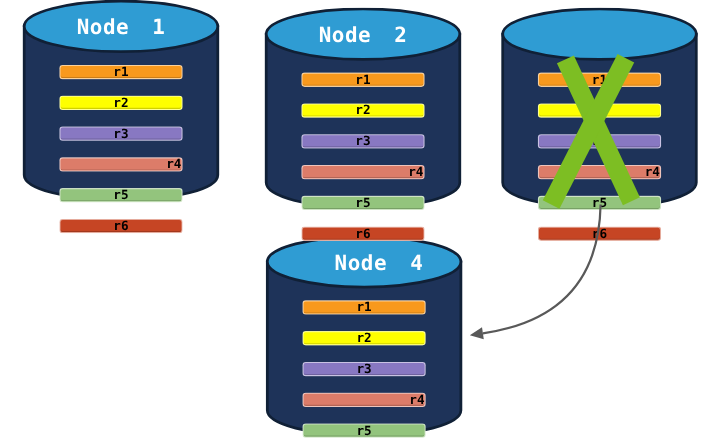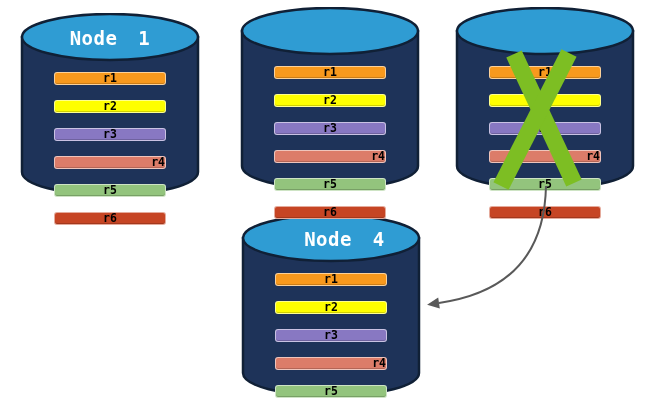--- a/index.html
+++ b/index.html
@@ -41,41 +41,42 @@
   .overlay {
     position: absolute; left: 0; top: 0;
     z-index: 10; pointer-events: none;
   }
 </style>
 </head>
 <body>
 
 <div class="canvas">
 
-  <div class="node" style="left:20px; top:13px;text-decoration:underline;">
+  <div class="node" style="left:20px; top:0;text-decoration:underline;">
     <svg class="cyl" width="180" height="184" viewBox="0 0 180 184">
       <path d="M2 24 L2 159 A88 23 0 0 0 178 159 L178 24 Z" style="fill:var(--cylinder-body,#1E3359); stroke:var(--cylinder-outline,#102036); stroke-width:2.5;"></path>
       <ellipse cx="90" cy="24" rx="88" ry="23" style="fill:var(--cylinder-top,#2F9CD3); stroke:var(--cylinder-outline,#102036); stroke-width:2.5;"></ellipse>
     </svg>
     <div class="node-title">Node 1</div>
     <div class="bars">
       <div class="bar r1">r1</div>
       <div class="bar r2">r2</div>
       <div class="bar r3">r3</div>
       <div class="bar r4">r4</div>
       <div class="bar r5">r5</div>
       <div class="bar r6">r6</div>
     </div>
   </div>
 
   <div class="node" style="left:240px; top:7px;">
     <svg class="cyl" width="180" height="184" viewBox="0 0 180 184">
       <path d="M2 24 L2 159 A88 23 0 0 0 178 159 L178 24 Z" style="fill:var(--cylinder-body,#1E3359); stroke:var(--cylinder-outline,#102036); stroke-width:2.5;"></path>
       <ellipse cx="90" cy="24" rx="88" ry="23" style="fill:var(--cylinder-top,#2F9CD3); stroke:var(--cylinder-outline,#102036); stroke-width:2.5;"></ellipse>
     </svg>
+    <div class="node-title">Node 2</div>
     <div class="bars">
       <div class="bar r1">r1</div>
       <div class="bar r2">r2</div>
       <div class="bar r3">r3</div>
       <div class="bar r4">r4</div>
       <div class="bar r5">r5</div>
       <div class="bar r6">r6</div>
     </div>
   </div>
 

